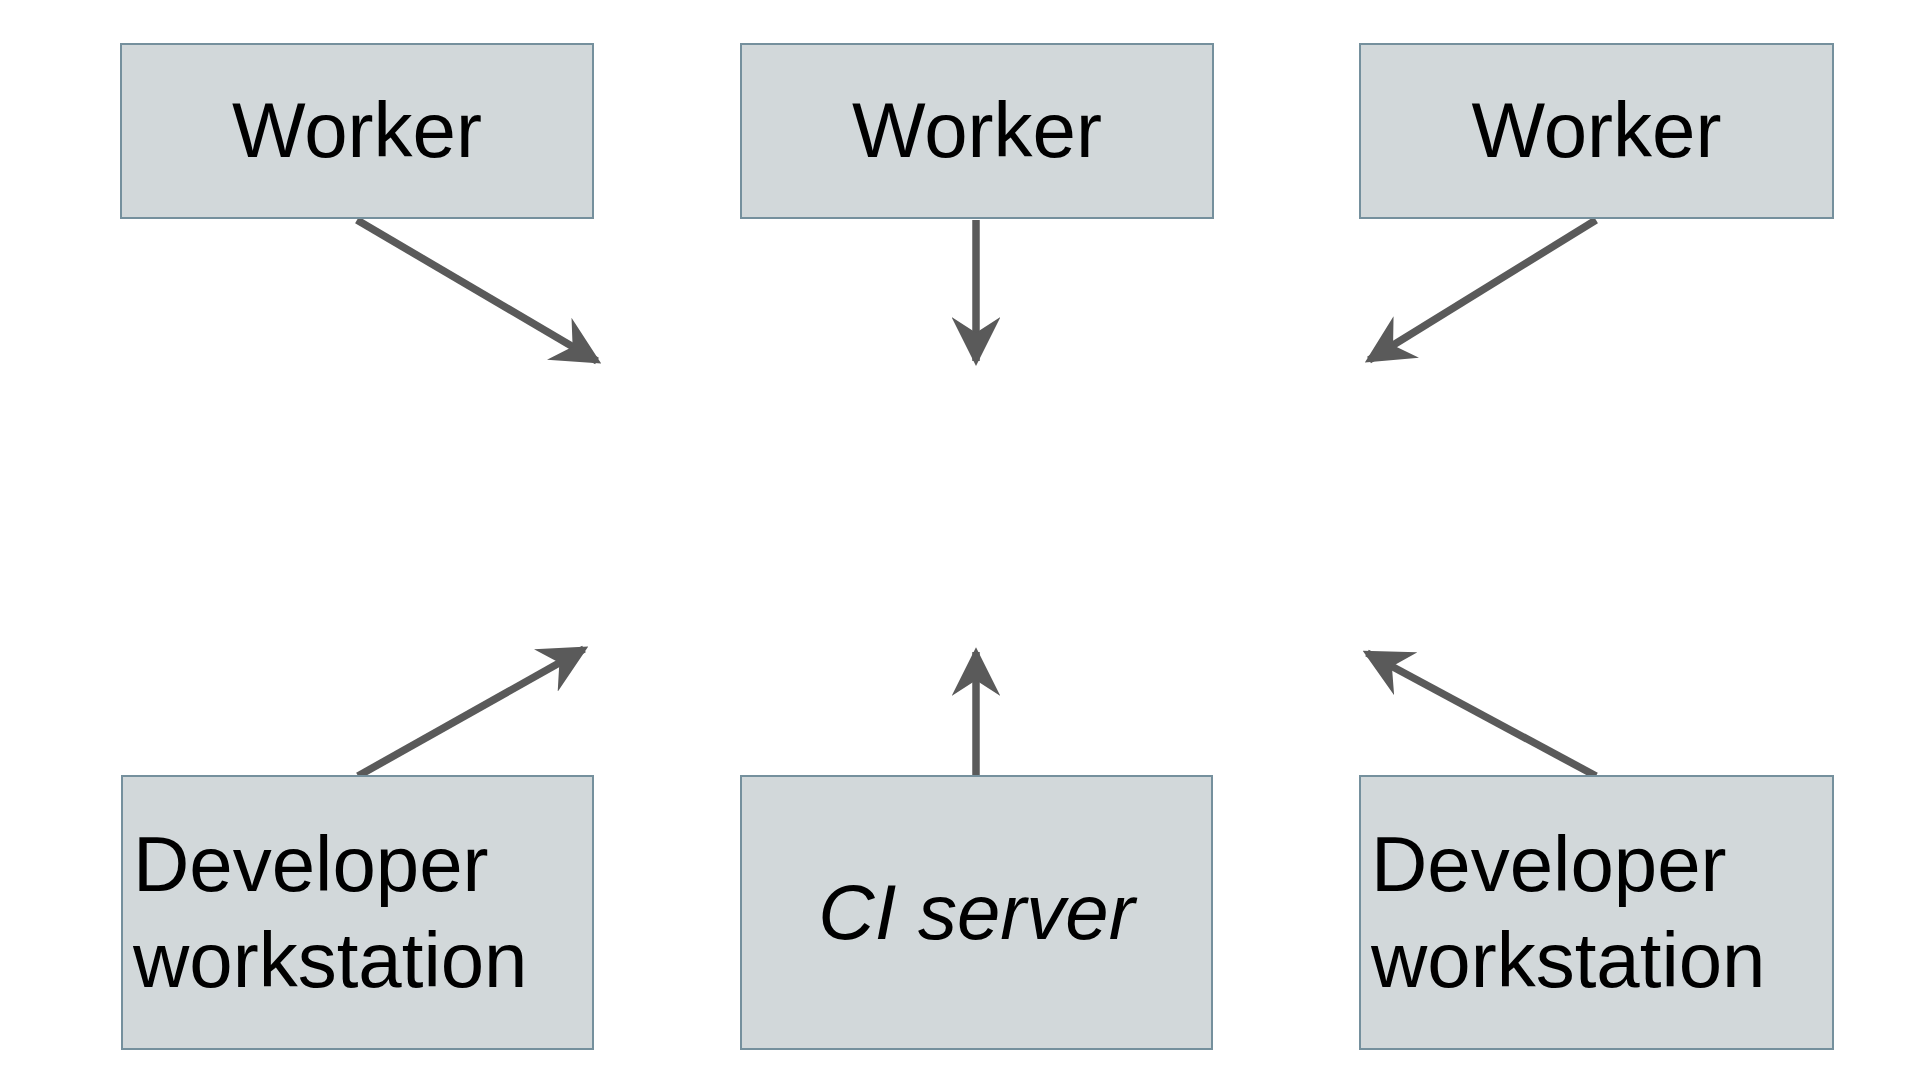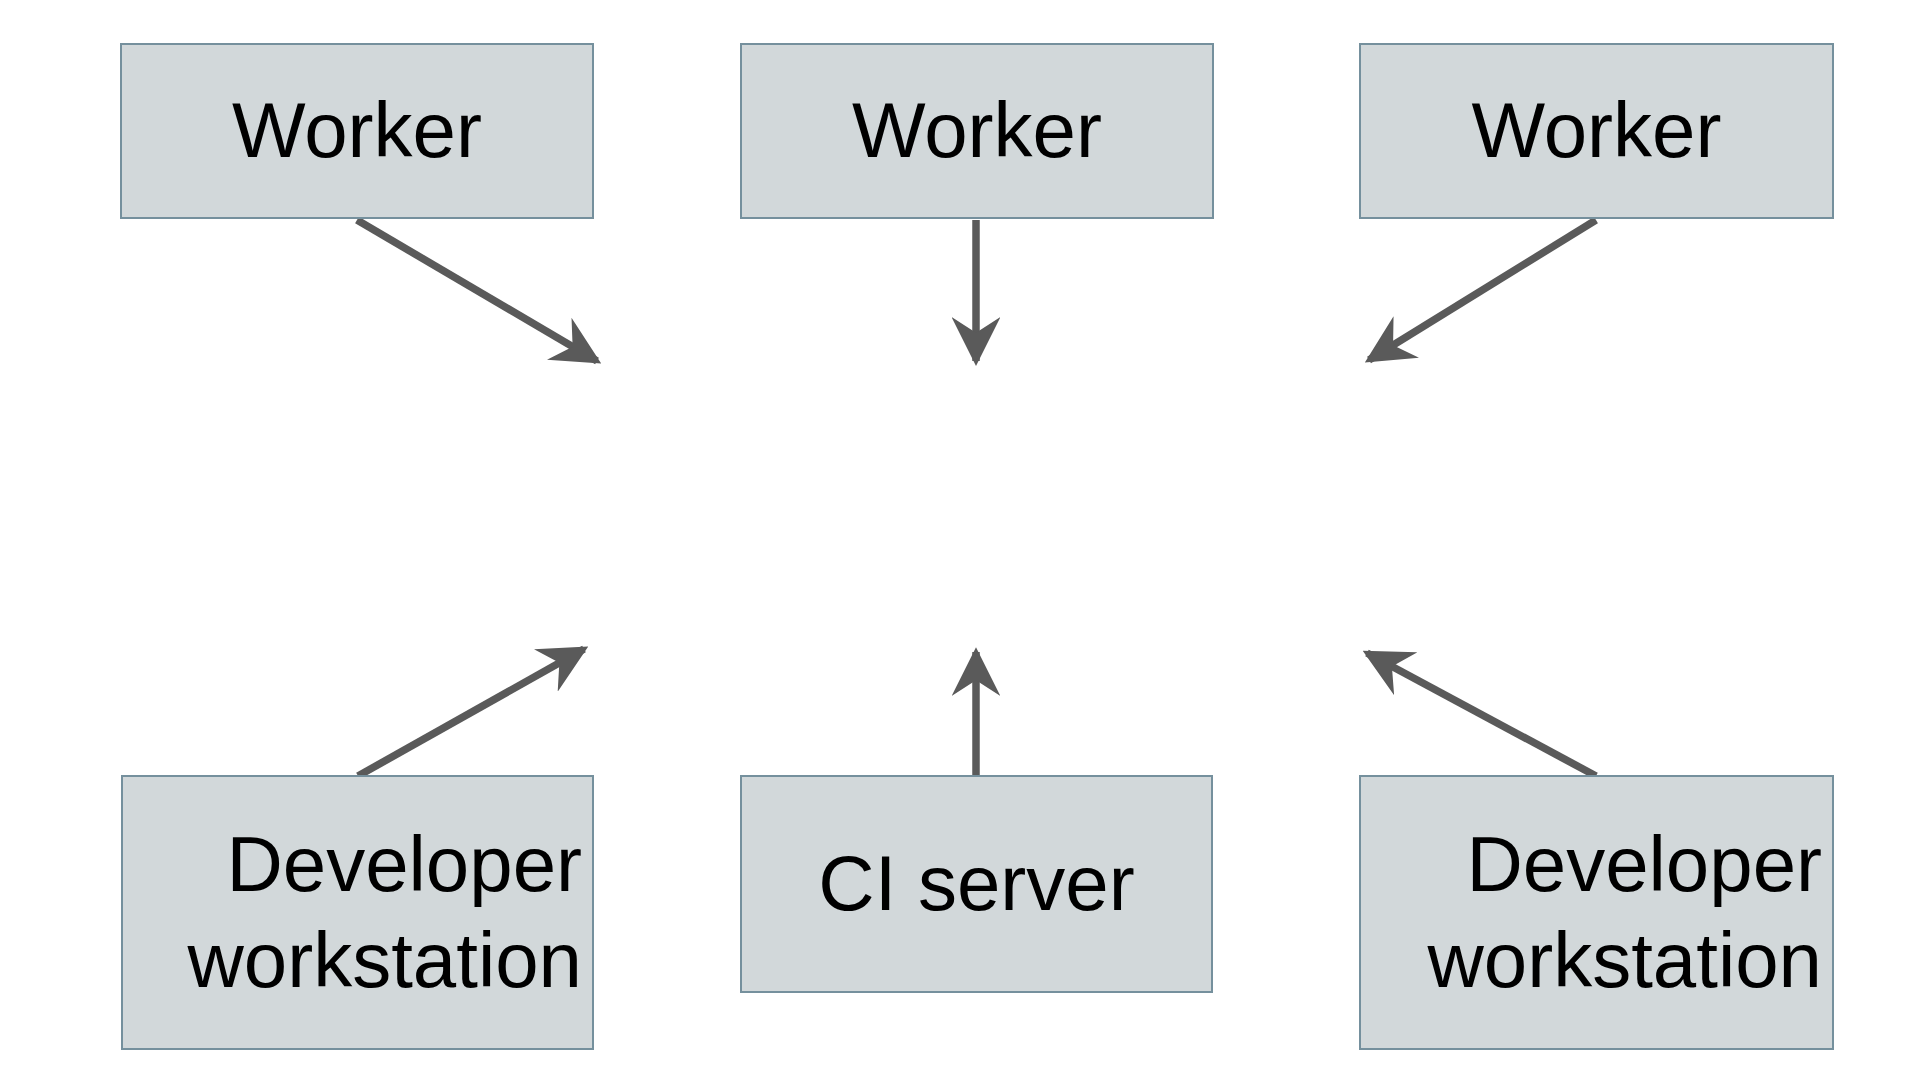--- a/index.html
+++ b/index.html
@@ -19,35 +19,35 @@
   }
   .canvas{position:absolute;left:0;top:0;width:1910px;height:1090px;}
   .node{
     position:absolute;
     box-sizing:border-box;
     background:var(--node-fill);
     border:2.5px solid var(--node-border);
     display:flex;
     align-items:center;
     justify-content:center;
-    text-align:right;
+    text-align:left;
     color:var(--text);
     font-size:78px;
     line-height:1.23;
     padding:0 10px;
   }
   
   #n-worker-1{left:120px;top:43px;width:474px;height:176px;}
   #n-worker-2{left:740px;top:43px;width:474px;height:176px;}
   #n-worker-3{left:1359px;top:43px;width:475px;height:176px;}
   
   #n-build-master{left:593px;top:369px;width:767px;height:274px;}
   
   #n-dev-left{left:121px;top:775px;width:473px;height:275px;}
-  #n-ci-server{left:740px;top:775px;width:473px;height:218px;}
+  #n-ci-server{left:740px;top:775px;width:473px;height:275px;font-style:italic;}
   #n-dev-right{left:1359px;top:775px;width:475px;height:275px;}
 
   svg.edges{position:absolute;left:0;top:0;pointer-events:none;}
   svg.edges line{stroke:var(--arrow);stroke-width:7.5;}
   svg.edges .ah-path{fill:var(--arrow);}
 </style>
 </head>
 <body>
 
 <div class="canvas">

